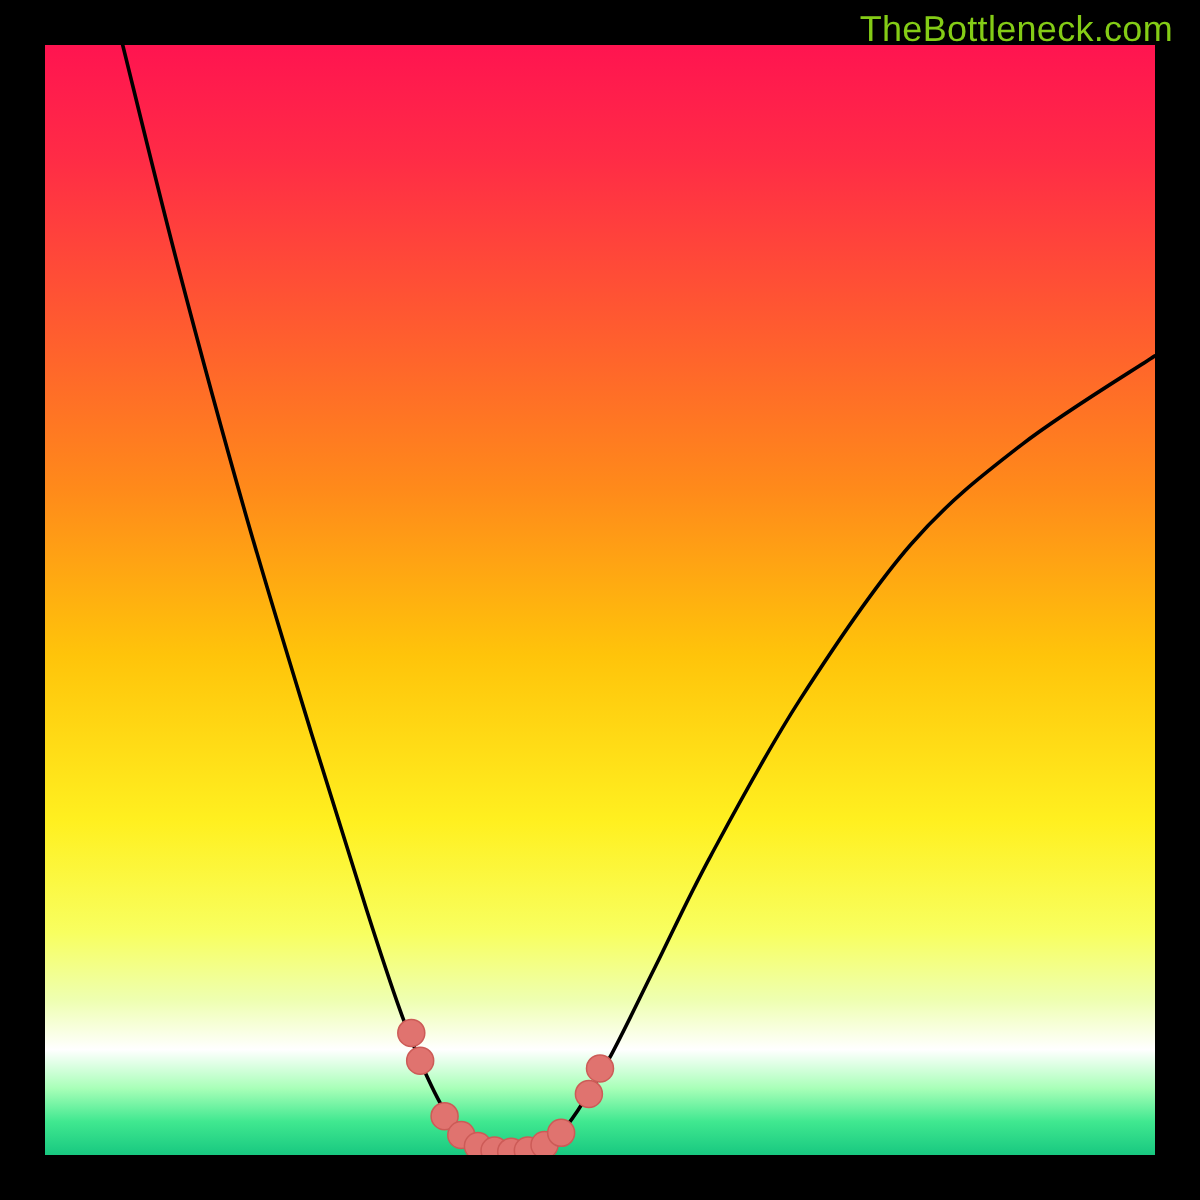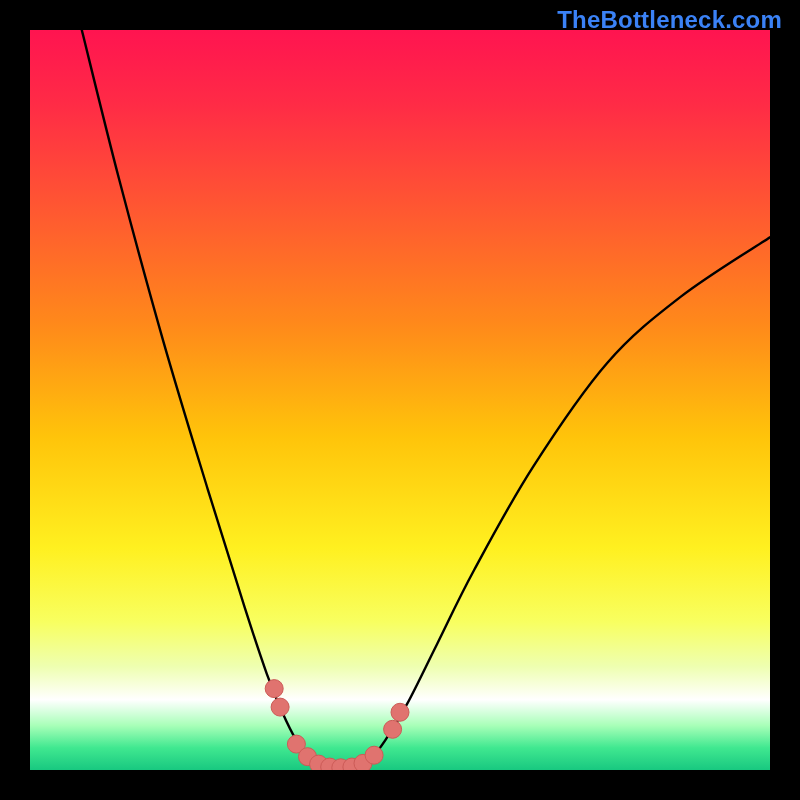--- a/index.html
+++ b/index.html
@@ -25,23 +25,23 @@
     overflow: hidden;
   }
   .gradient {
     position: absolute;
     inset: 0;
   }
   .watermark {
     position: absolute;
     top: 6px;
     right: 18px;
-    color: #3b82f6;
+    color: #84cc16;
     font-size: 24px;
-    font-weight: 700;
+    font-weight: 400;
     letter-spacing: 0.2px;
     user-select: none;
   }
   svg.curve {
     position: absolute;
     inset: 0;
   }
 </style>
 </head>
 <body>

